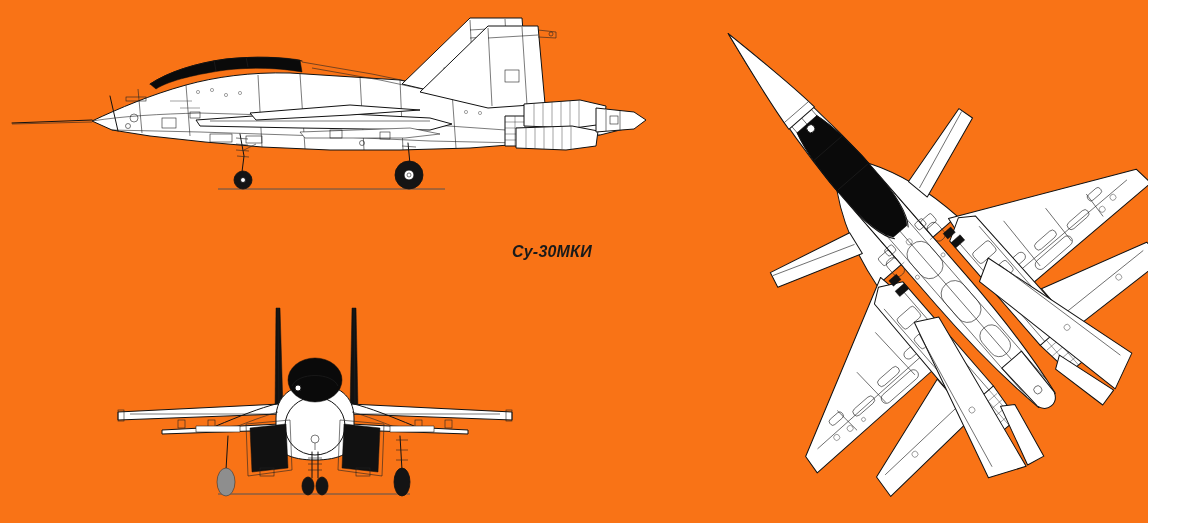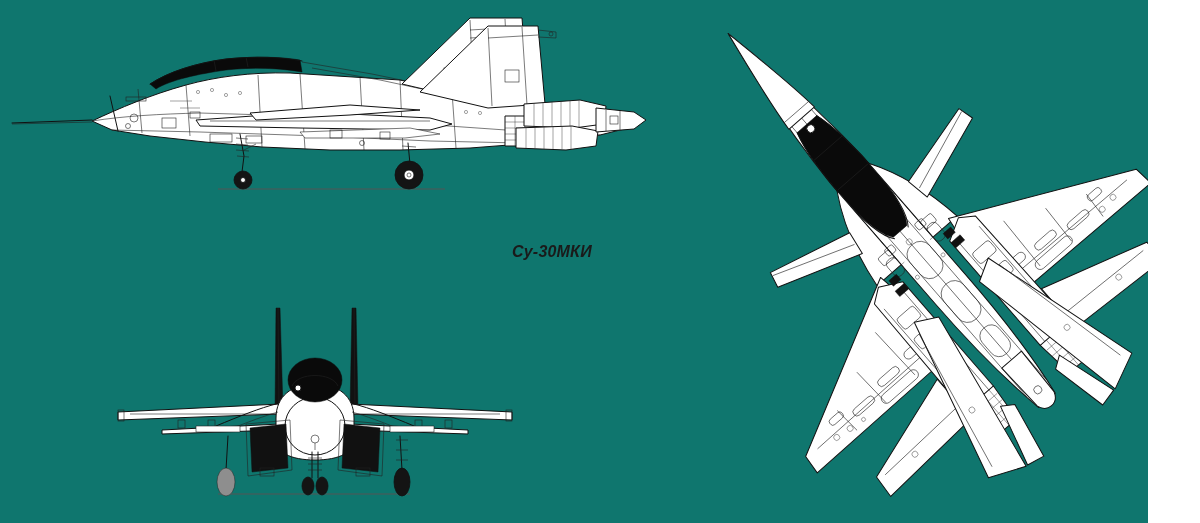--- a/index.html
+++ b/index.html
@@ -1,16 +1,16 @@
 <!DOCTYPE html>
 <html><head>
 <meta charset="utf-8">
 <style>
   html,body{margin:0;padding:0;background:#ffffff;}
-  #page{position:relative;width:1148px;height:523px;background:#0f766e;overflow:hidden;
+  #page{position:relative;width:1148px;height:523px;background:#f97316;overflow:hidden;
         font-family:"Liberation Sans",sans-serif;}
   .view{position:absolute;}
   #side-view{left:0;top:0;width:660px;height:210px;}
   #front-view{left:100px;top:300px;width:430px;height:223px;}
   #top-view{left:650px;top:0;width:550px;height:523px;}
   #caption{position:absolute;left:512px;top:243px;font-size:16px;font-style:italic;
            font-weight:600;color:#1a1a1a;letter-spacing:.2px;white-space:nowrap;}
   svg{display:block;overflow:visible;}
   .ln{fill:none;stroke:#111111;stroke-width:1;stroke-linejoin:round;stroke-linecap:round;}
   .ln-t{fill:none;stroke:#222222;stroke-width:.6;}

